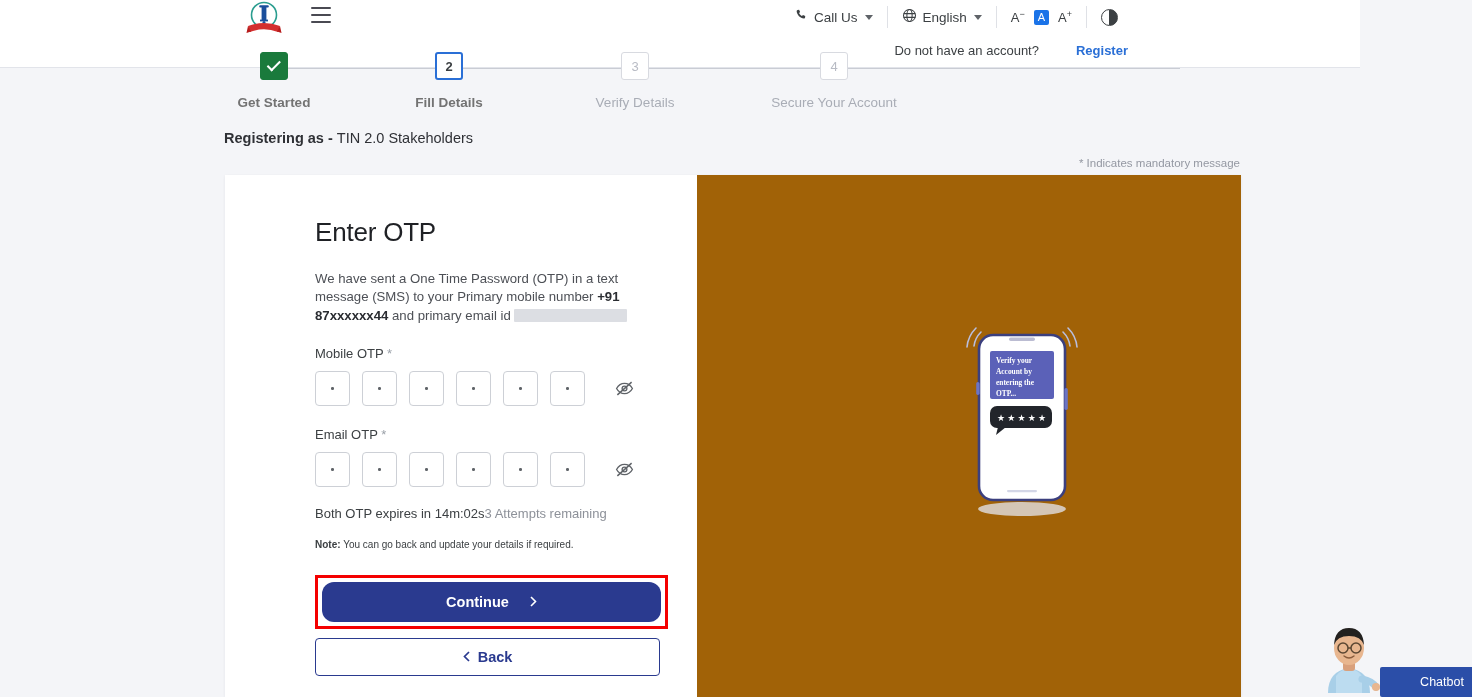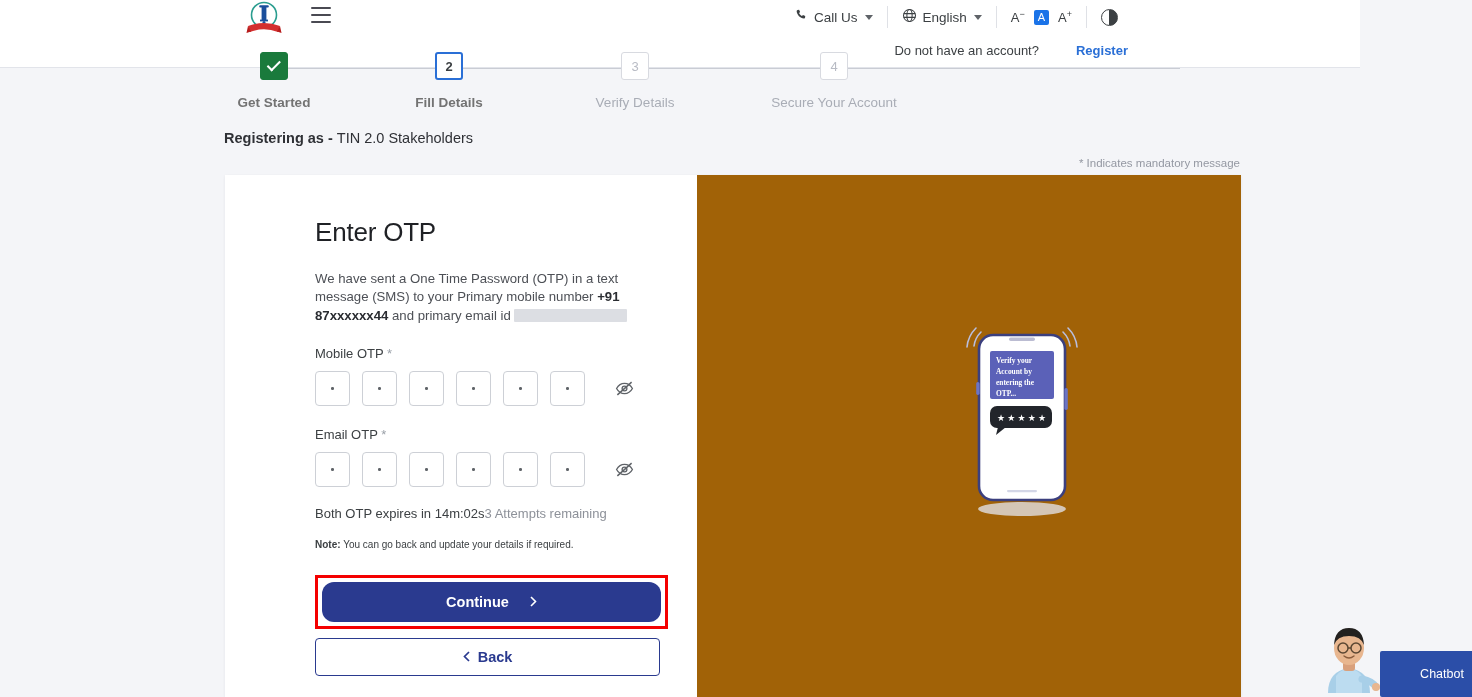--- a/index.html
+++ b/index.html
@@ -188,21 +188,21 @@
 
   
   .phone-art { position: absolute; left: 260px; top: 135px; }
 
   
   .chatbot {
     position: absolute; right: 0; bottom: 0;
     display: flex; align-items: flex-end; cursor: pointer;
   }
   .chatbot-btn {
-    width: 92px; height: 46px; background: #2b4ea8;
+    width: 92px; height: 30px; background: #2b4ea8;
     color: #fff; font-size: 12.5px;
     display: flex; align-items: center; justify-content: center;
     border-radius: 2px 0 0 2px;
     padding-left: 32px;
   }
 </style>
 </head>
 <body>
 
 <div class="header">

